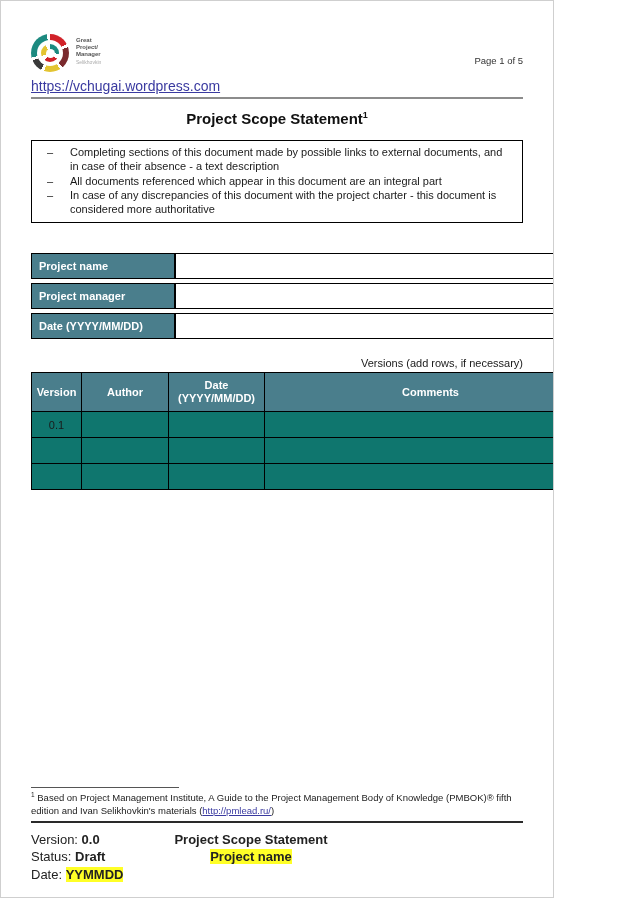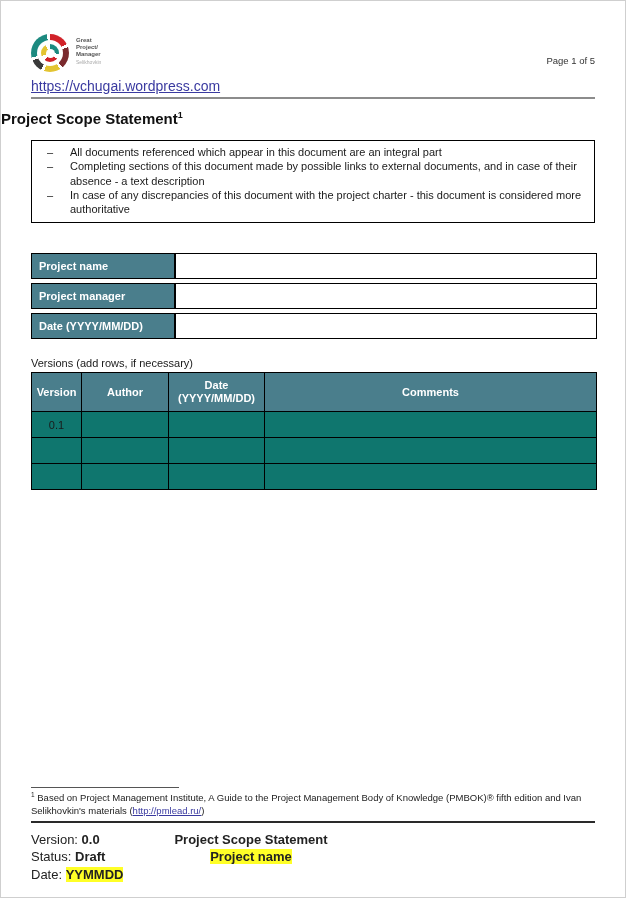--- a/index.html
+++ b/index.html
@@ -1,18 +1,18 @@
 <!DOCTYPE html>
 <html><head>
 <meta charset="utf-8">
 <style>
   html,body{margin:0;padding:0;background:#fff;}
   .page{
     position:relative;
-    width:626px;height:898px;
+    width:554px;height:898px;
     box-sizing:border-box;
     border:1px solid #cfcfcf;
     background:#fff;
     font-family:"Liberation Sans", sans-serif;
     color:#1a1a1a;
     overflow:hidden;
   }
   
   .header{position:relative;padding:33px 30px 0 30px;}
   .logo-row{display:flex;align-items:flex-start;}
@@ -39,21 +39,21 @@
     display:flex;align-items:center;justify-content:center;
   }
   .logo-ring-core{width:9px;height:9px;border-radius:50%;background:#fff;}
   .logo-text{margin-left:7px;padding-top:3px;line-height:1.15;}
   .logo-text .l{font-size:6px;font-weight:bold;color:#555;display:block;}
   .logo-text .sub{font-size:5px;color:#aaa;display:block;margin-top:2px;}
   .page-label{position:absolute;top:54px;right:30px;font-size:9.5px;color:#333;}
   .site-link{display:inline-block;margin-top:6px;font-size:14px;color:#3a3aa0;text-decoration:underline;}
   .header-rule{margin-top:2px;border:0;border-top:2px solid #8c8c8c;height:0;}
   
-  .doc-title{margin-top:11px;font-size:15px;font-weight:bold;color:#111;}
+  .doc-title{margin-top:11px;text-align:center;font-size:15px;font-weight:bold;color:#111;}
   .doc-title sup{font-size:9px;}
   
   .notice-box{
     margin:13px 30px 0 30px;border:1px solid #000;
     padding:4px 10px 6px 6px;
   }
   .notice-box ul{margin:0;padding:0;list-style:none;}
   .notice-box li{
     position:relative;padding-left:32px;
     font-size:11px;line-height:1.3;color:#1a1a1a;
@@ -64,21 +64,21 @@
     margin:26px 30px 0 30px;width:566px;
     border-collapse:separate;border-spacing:0 4px;table-layout:fixed;
   }
   .info-table td{border:1px solid #000;height:22px;font-size:11px;}
   .info-table td.lbl{
     width:135px;background:var(--teal);color:#fff;font-weight:bold;
     padding:0 0 0 7px;
   }
   .info-table td.val{background:#fff;}
   
-  .versions-caption{margin:14px 30px 3px 30px;font-size:11px;color:#1a1a1a;}
+  .versions-caption{margin:14px 30px 3px 30px;font-size:11px;color:#1a1a1a;text-align:right;}
   .versions-table{
     margin:0 30px;width:566px;border-collapse:collapse;table-layout:fixed;
   }
   .versions-table th,.versions-table td{border:1px solid #000;font-size:11px;}
   .versions-table th{
     background:var(--teal);color:#fff;font-weight:bold;
     text-align:center;vertical-align:middle;height:36px;line-height:1.25;
   }
   .versions-table td{height:23px;text-align:center;background:#0f766e;}
   .col-version{width:47px;margin-top:16px;} .col-author{width:84px;} .col-date{width:93px;}
@@ -120,22 +120,22 @@
     </div>
     <div class="page-label">Page 1 of 5</div>
     <a class="site-link" href="#">https://vchugai.wordpress.com</a>
     <hr class="header-rule">
   </div>
 
   <div class="doc-title"><span>Project Scope Statement</span><sup>1</sup></div>
 
   <div class="notice-box">
     <ul>
+      <li>Completing sections of this document made by possible links to external documents, and in case of their absence - a text description</li>
       <li>All documents referenced which appear in this document are an integral part</li>
-      <li>Completing sections of this document made by possible links to external documents, and in case of their absence - a text description</li>
       <li>In case of any discrepancies of this document with the project charter - this document is considered more authoritative</li>
     </ul>
   </div>
 
   <table class="info-table">
     <tbody>
         <tr>
       <td class="lbl">Project name</td>
       <td class="val"></td>
     </tr>

